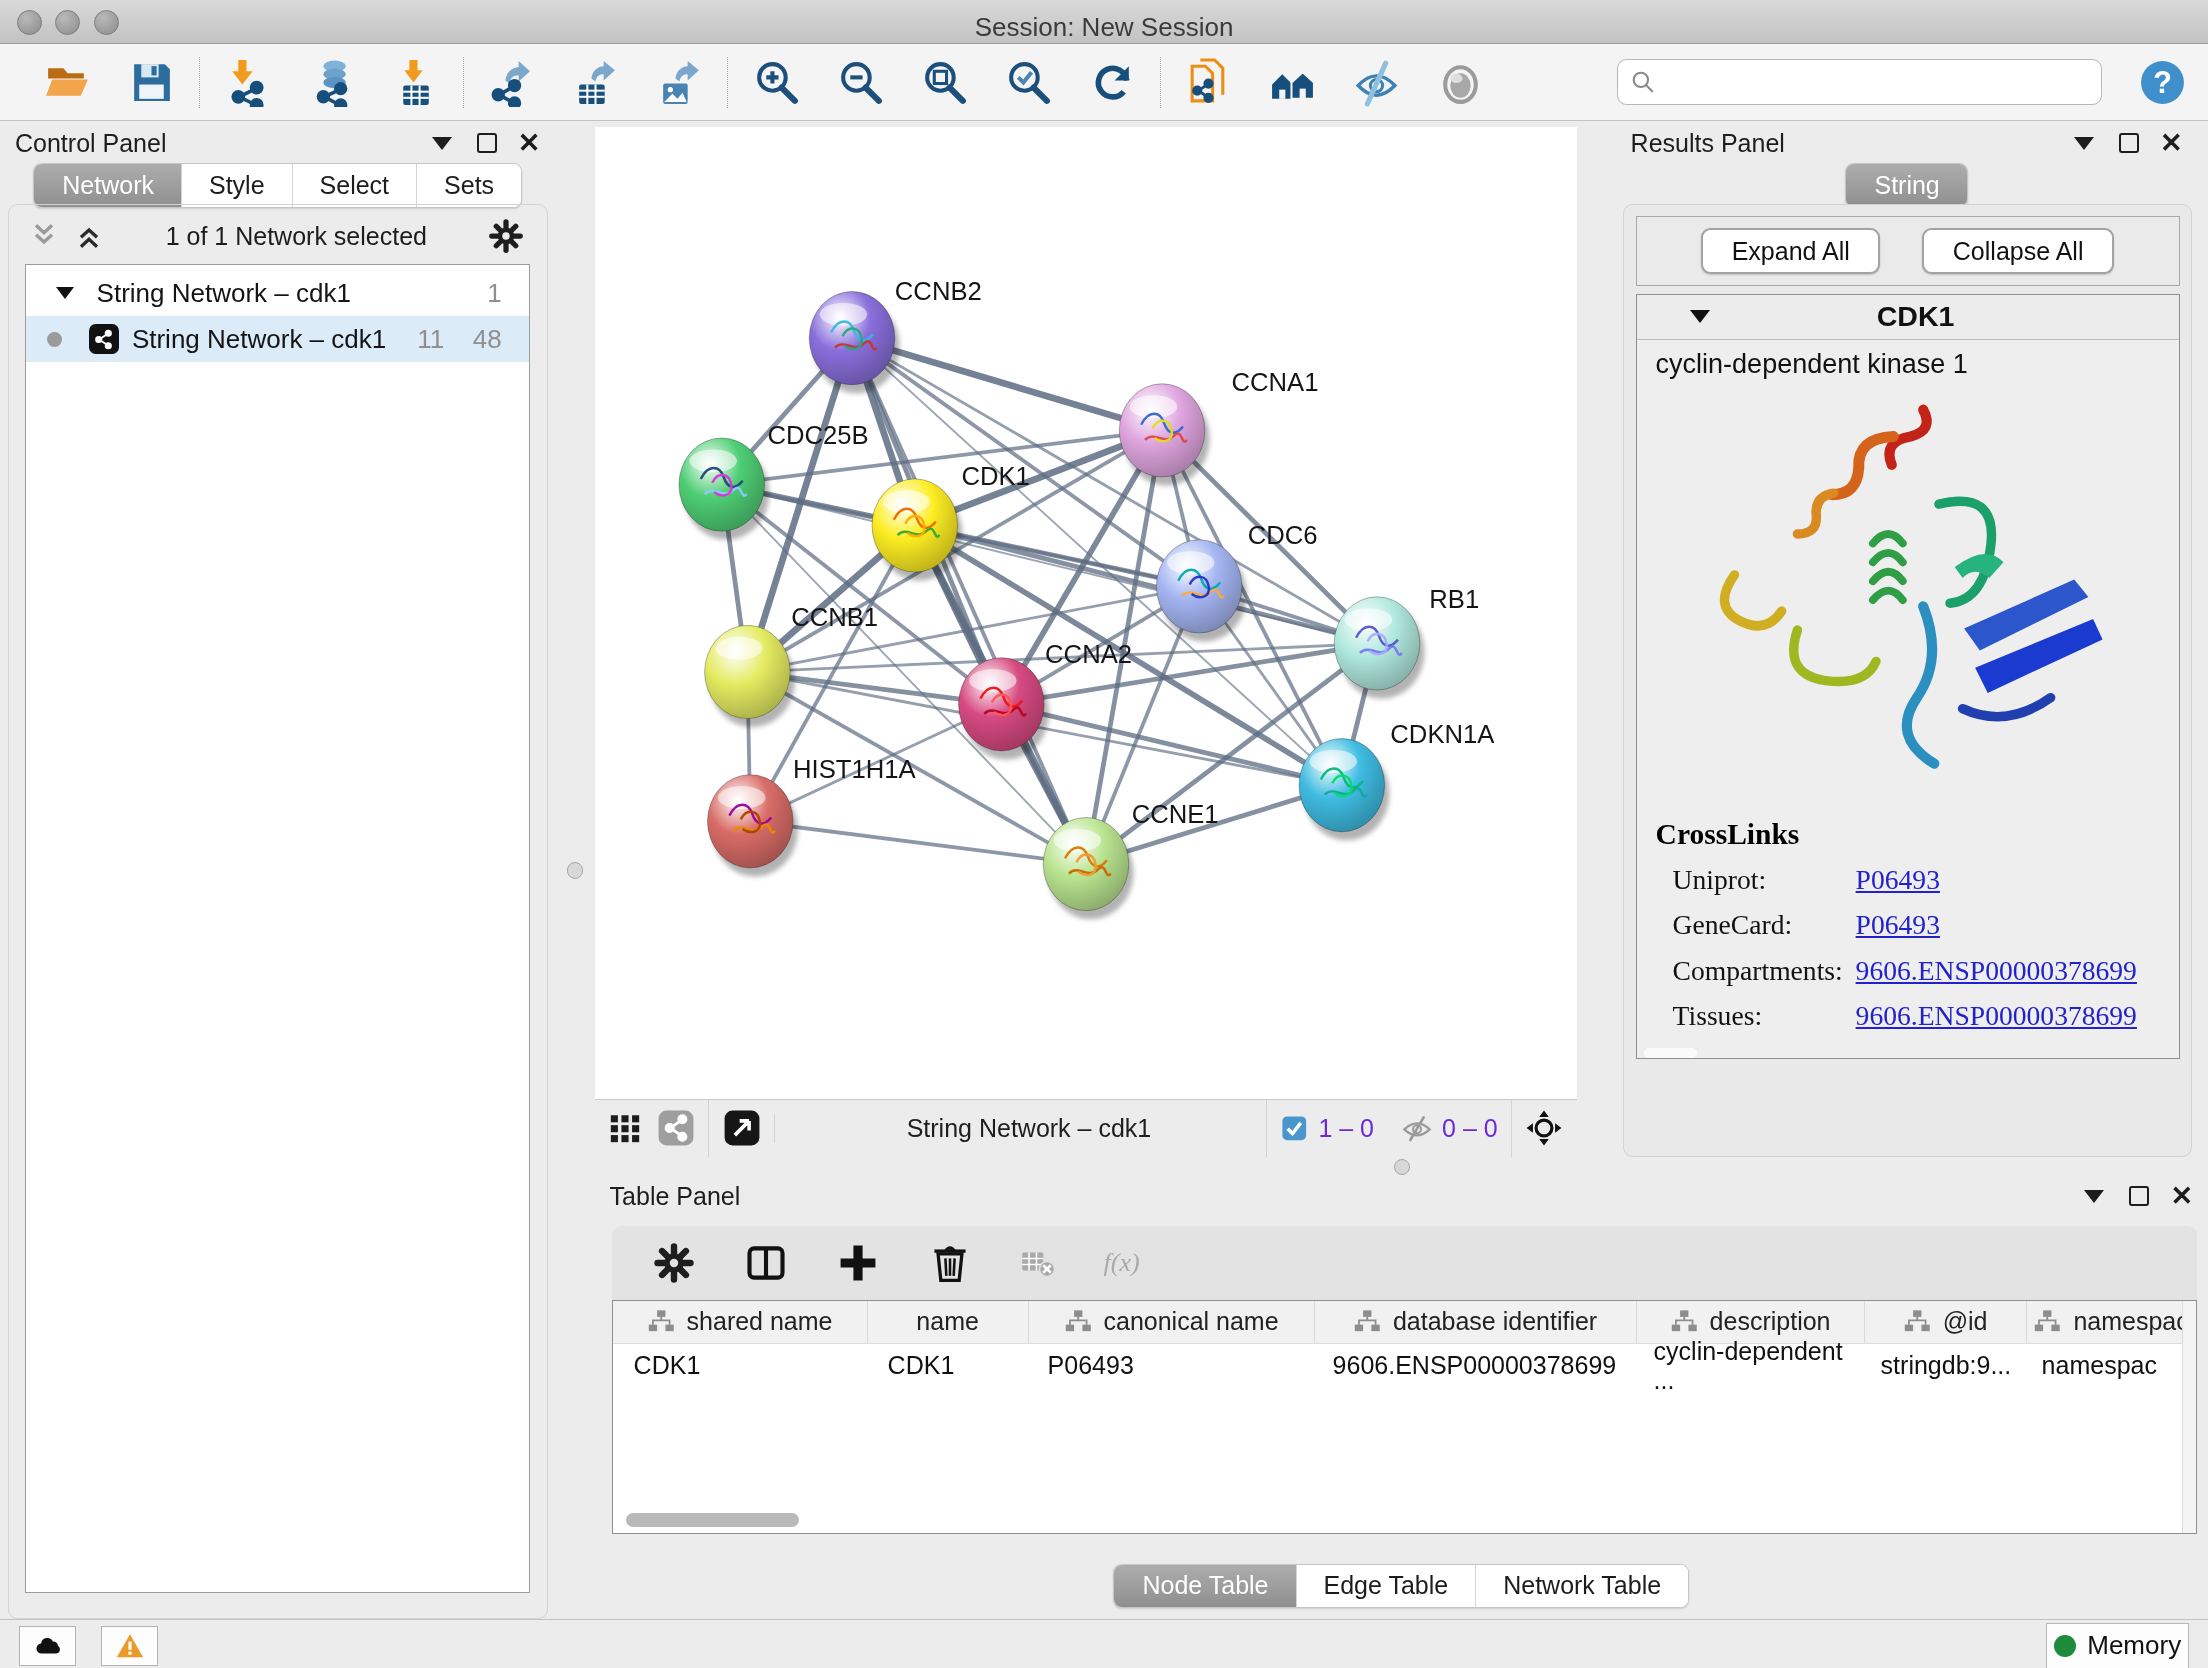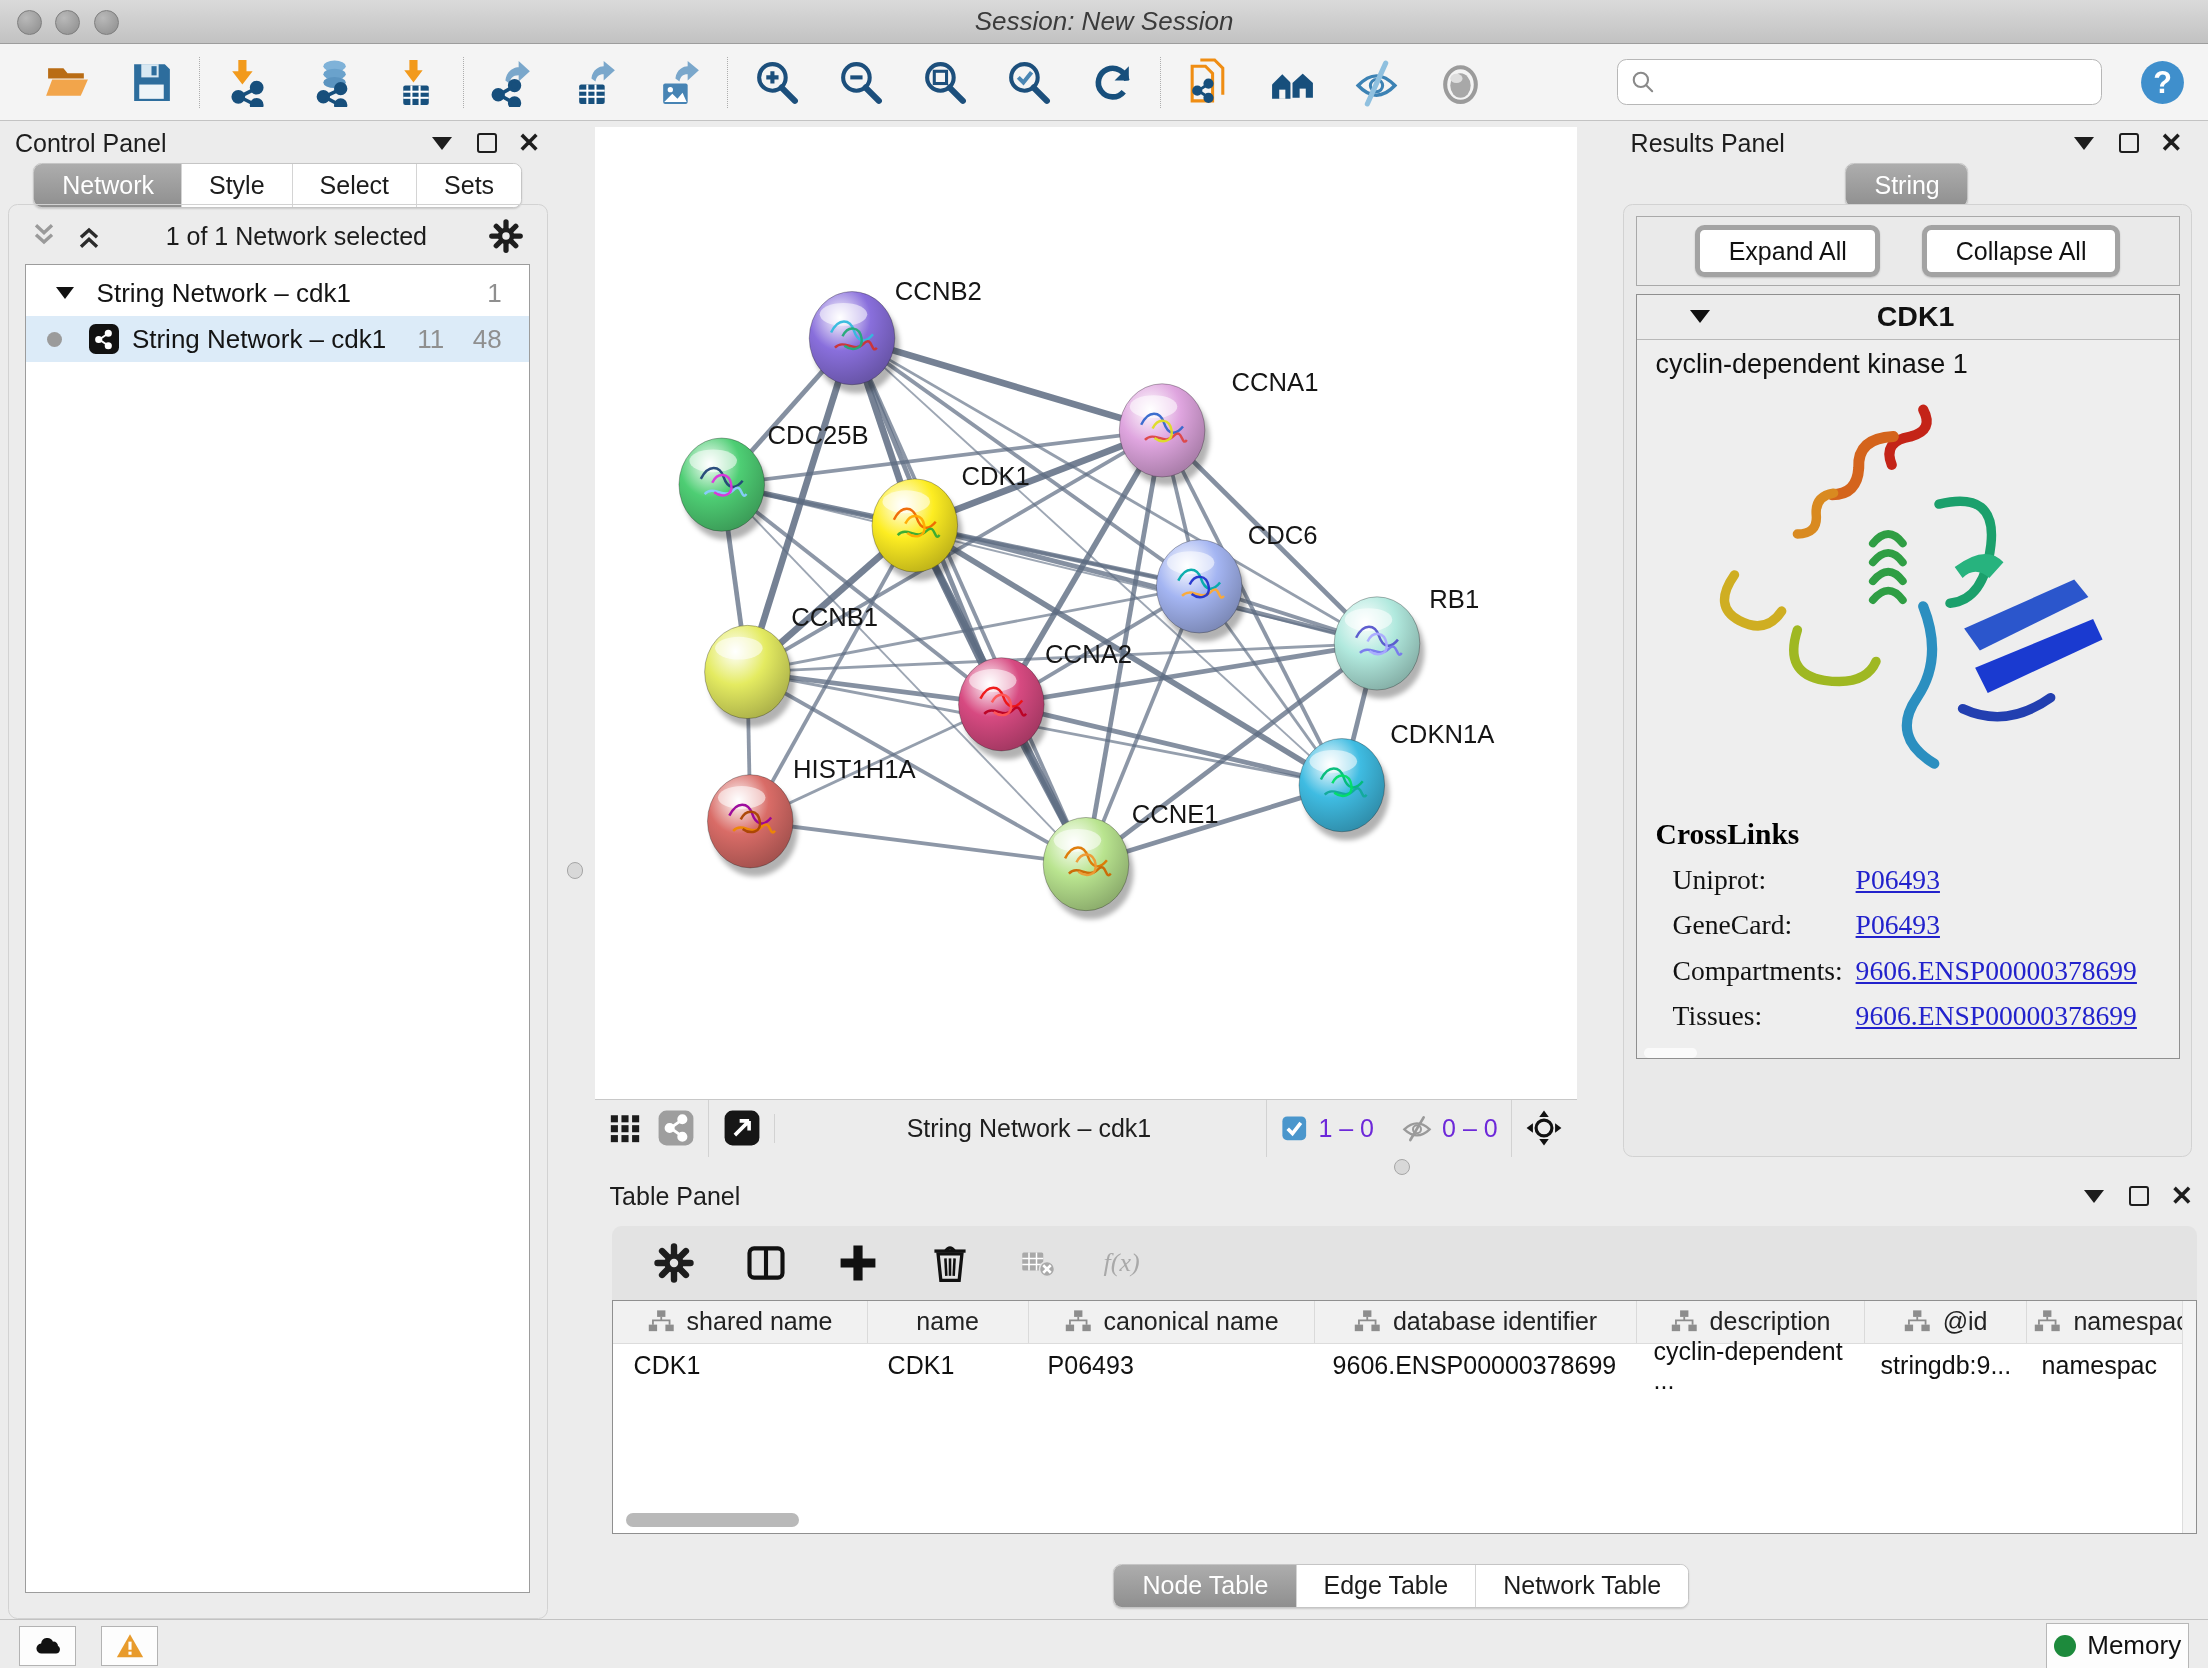--- a/index.html
+++ b/index.html
@@ -1,18 +1,18 @@
 <!DOCTYPE html>
 <html style="font-size:15px"><head>
 <meta charset="utf-8">
 <style>
   html,body{margin:0;padding:0;background:#ececec;font-family:"Liberation Sans",sans-serif;}
   .app{position:relative;width:2208px;height:1668px;overflow:hidden;background:#ececec;-webkit-font-smoothing:antialiased;}
   
-  .titlebar{height:43px;background:linear-gradient(#dadada,#c2c2c2);border-bottom:1px solid #9d9d9d;display:flex;align-items:center;justify-content:center;position:relative;font-style:italic;}
+  .titlebar{height:43px;background:linear-gradient(#dadada,#c2c2c2);border-bottom:1px solid #9d9d9d;display:flex;align-items:flex-end;justify-content:center;position:relative;}
   .tl{position:absolute;left:17px;top:9.5px;display:flex;gap:13.3px;}
   .tl span{width:23px;height:23px;border-radius:50%;background:radial-gradient(circle at 35% 30%,#b9b9b9,#8c8c8c);border:1px solid #7e7e7e;}
   .wtitle{font-size:26px;color:#3b3b3b;font-weight:500;}
   
   .toolbar{height:76px;background:#f4f4f4;border-bottom:1px solid #c3c3c3;display:flex;align-items:center;padding-left:25px;}
   .tbtn{width:84px;height:61px;display:flex;align-items:center;justify-content:center;}
   .tbtn svg{width:49px;height:49px;}
   .tsep{width:0;height:51px;border-left:1.9px dotted #adadad;margin:0 5.7px;}
   .search{margin-left:114px;width:472px;height:44px;background:#fff;border:1px solid #b7b7b7;border-radius:9.5px;display:flex;align-items:center;padding-left:11.4px;}
   .search input{border:none;outline:none;font-size:25px;flex:1;background:transparent;font-family:"Liberation Sans",sans-serif;}
@@ -60,21 +60,21 @@
   .canvas{width:982px;height:972px;background:#fff;}
   .canvas svg{display:block;}
   .netfooter{height:57px;background:#ececec;border-top:1px solid #c8c8c8;display:flex;align-items:center;}
   .nf-sec{display:flex;align-items:center;height:100%;padding:0 13.3px;}
   .nf-b{border-left:1px solid #d2d2d2;}
   .nf-title{flex:1;font-size:25px;color:#1e1e1e;padding-left:17px;}
   .nf-gray{font-size:25px;color:#6d28d9;margin-left:9.5px;}
   
   .rs-pane{border:1px solid #d2d2d2;border-radius:9.5px;margin:-3.8px 5.7px 0 7.6px;height:938px;background:#e9e9e9;padding:11.4px;}
   .rs-btnrow{border:1.9px solid #a9a9a9;background:#eaeaea;height:68px;display:flex;align-items:center;justify-content:center;gap:42px;}
-  .rs-btn{background:#fff;border:5px solid #a3a3a3;border-radius:9.5px;padding:6.7px 28.5px;font-size:25px;color:#111;box-shadow:0 1px 1.9px rgba(0,0,0,.18);}
+  .rs-btn{background:#fff;border:2px solid #a3a3a3;border-radius:9.5px;padding:6.7px 28.5px;font-size:25px;color:#111;box-shadow:0 1px 1.9px rgba(0,0,0,.18);}
   .rs-box{border:1.9px solid #8f8f8f;margin-top:7.6px;height:763px;background:#eee;display:flex;flex-direction:column;}
   .rs-sechead{height:44px;background:#ececec;border-bottom:1px solid #b8b8b8;display:flex;align-items:center;}
   .rs-sechead .tri3{width:0;height:0;border-left:10.5px solid transparent;border-right:10.5px solid transparent;border-top:13.3px solid #111;margin-left:53px;}
   .rs-sechead .nm{flex:1;text-align:center;font-size:28.5px;font-weight:bold;color:#111;margin-right:57px;}
   .rs-body{flex:1;padding:9.5px 19px;overflow:hidden;}
   .rs-desc{font-size:27px;color:#111;}
   .protein{display:block;margin:13.3px auto 0 auto;}
   .xl{font-family:"Liberation Serif",serif;margin-top:15px;}
   .xl .xlt{font-size:29.5px;font-weight:bold;color:#000;}
   .xlrow{display:flex;margin-top:13.3px;padding-left:17px;font-size:27.6px;}

